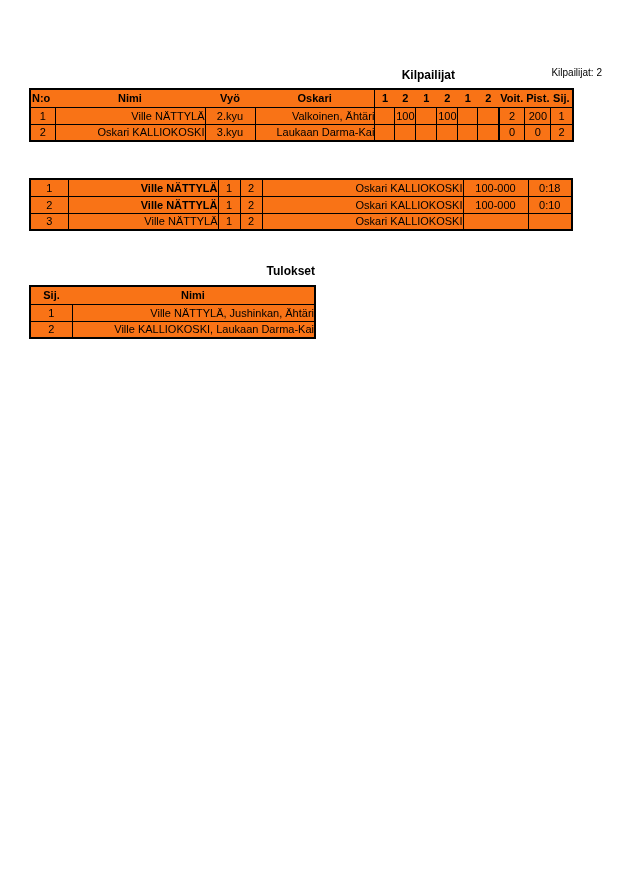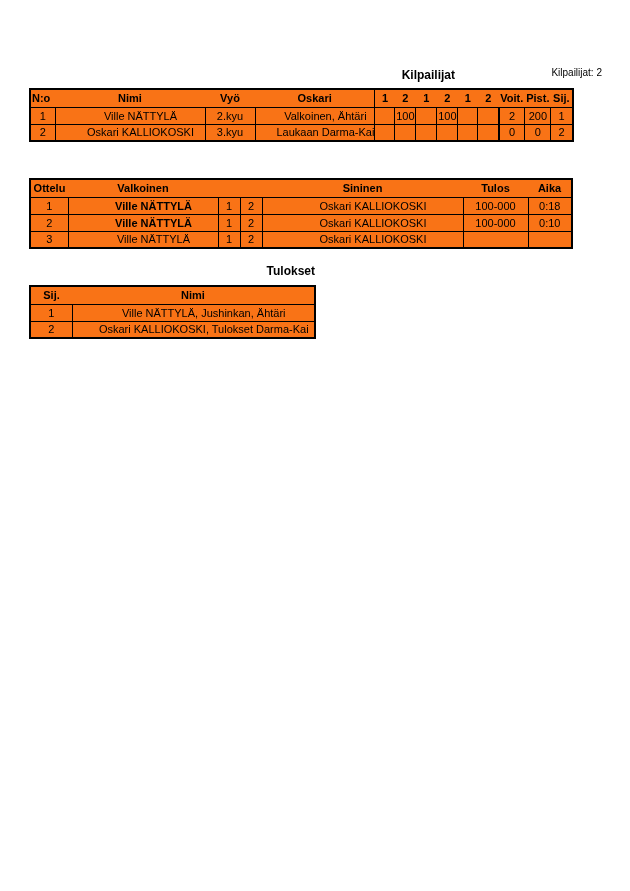--- a/index.html
+++ b/index.html
@@ -60,21 +60,21 @@
     white-space: nowrap;
     overflow: hidden;
     vertical-align: middle;
   }
   tr.hdr td {
     font-weight: bold;
     height: 18px;
     border-left: none;
     border-right: none;
   }
-  td.left { text-align: center; padding-left: 21px; }
+  td.left { text-align: right; padding-left: 21px; }
   tr.hdr td.nol { text-align: left; padding-left: 1px; }
   tr.hdr td.hl { border-left: 1px solid #000; }
   td.thickL { border-left: 2px solid #000; }
   td.boldcell { font-weight: bold; }
 </style>
 </head>
 <body>
 
 <div class="page">
 
@@ -153,29 +153,20 @@
     <colgroup>
       <col style="width:38px">
         <col style="width:150px">
         <col style="width:22px">
         <col style="width:22px">
       <col style="width:201px">
         <col style="width:65px">
         <col style="width:44px">
     </colgroup>
     <tbody>
-        <tr class="hdr">
-      <td>Ottelu</td>
-      <td>Valkoinen</td>
-      <td></td>
-      <td></td>
-      <td>Sininen</td>
-      <td>Tulos</td>
-      <td>Aika</td>
-    </tr>
     <tr>
       <td>1</td>
       <td class="left boldcell">Ville NÄTTYLÄ</td>
       <td>1</td>
       <td>2</td>
       <td class="left">Oskari KALLIOKOSKI</td>
       <td>100-000</td>
       <td>0:18</td>
     </tr>
     <tr>
@@ -210,18 +201,18 @@
         <tr class="hdr">
       <td>Sij.</td>
       <td>Nimi</td>
     </tr>
     <tr>
       <td>1</td>
       <td class="left">Ville NÄTTYLÄ, Jushinkan, Ähtäri</td>
     </tr>
     <tr>
       <td>2</td>
-      <td class="left">Oskari KALLIOKOSKI, Tulokset Darma-Kai</td>
+      <td class="left">Ville KALLIOKOSKI, Laukaan Darma-Kai</td>
     </tr>
   </tbody>
     </table>
 
 </div>
 
 </body></html>

